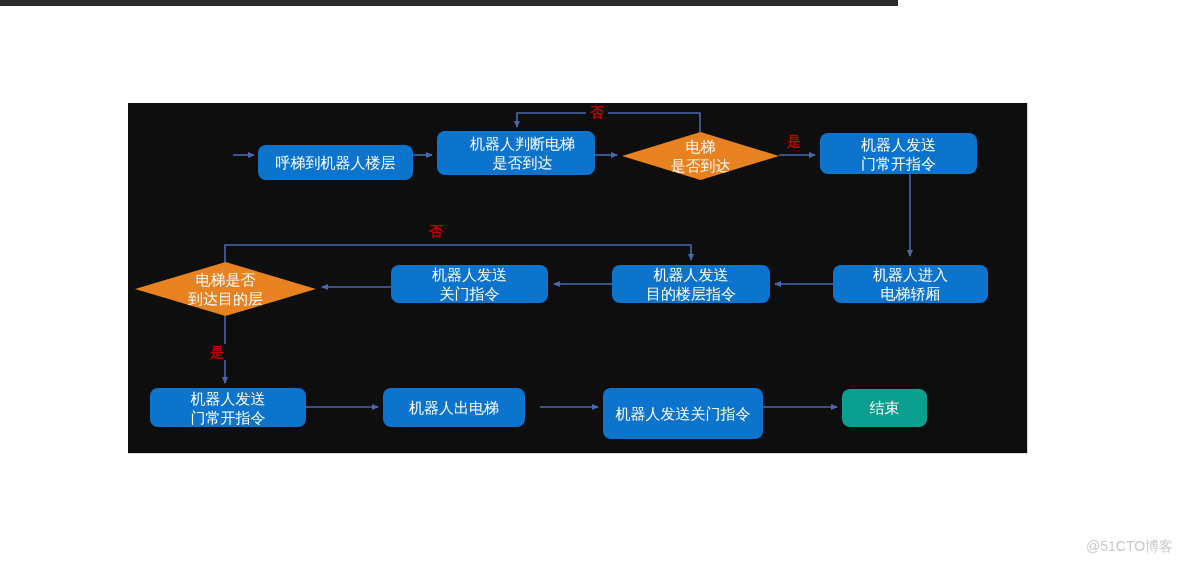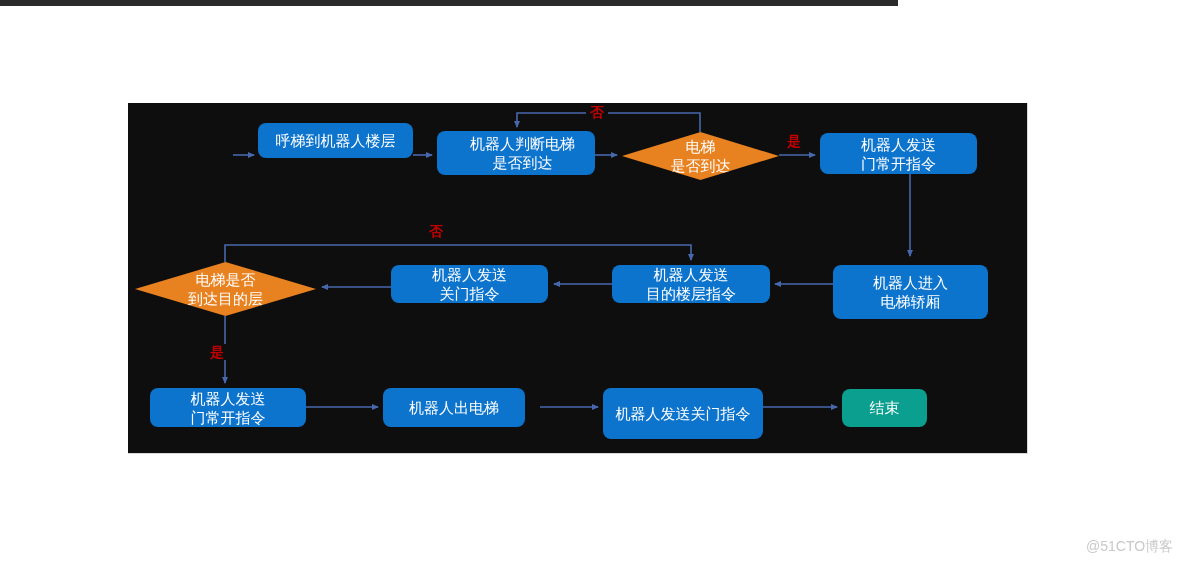--- a/index.html
+++ b/index.html
@@ -96,35 +96,35 @@
 
       <polyline points="97,159 97,142 563,142 563,157" marker-end="url(#arrow-head)"></polyline>
 
       <line x1="97" y1="213" x2="97" y2="280" marker-end="url(#arrow-head)"></line>
 
       <line x1="178" y1="304" x2="250" y2="304" marker-end="url(#arrow-head)"></line>
       <line x1="412" y1="304" x2="470" y2="304" marker-end="url(#arrow-head)"></line>
       <line x1="635" y1="304" x2="709" y2="304" marker-end="url(#arrow-head)"></line>
     </svg>
 
-    <div class="node process" style="left:130px; top:20px; width:155px; height:35px;">呼梯到机器人楼层</div>
+    <div class="node process" style="left:130px; top:42px; width:155px; height:35px;">呼梯到机器人楼层</div>
     <div class="node process" style="left:309px; top:28px; width:158px; height:44px;padding-left:13px;">机器人判断电梯
 是否到达</div>
     <div class="node decision" style="left:494px; top:29px; width:157px; height:48px;">电梯
 是否到达</div>
     <div class="node process" style="left:692px; top:30px; width:157px; height:41px;">机器人发送
 门常开指令</div>
 
     <div class="node decision" style="left:7px; top:159px; width:181px; height:54px;">电梯是否
 到达目的层</div>
     <div class="node process" style="left:263px; top:162px; width:157px; height:38px;">机器人发送
 关门指令</div>
     <div class="node process" style="left:484px; top:162px; width:158px; height:38px;">机器人发送
 目的楼层指令</div>
-    <div class="node process" style="left:705px; top:162px; width:155px; height:54px;">机器人进入
+    <div class="node process" style="left:705px; top:162px; width:155px; height:38px;">机器人进入
 电梯轿厢</div>
 
     <div class="node process" style="left:22px; top:285px; width:156px; height:39px;">机器人发送
 门常开指令</div>
     <div class="node process" style="left:255px; top:285px; width:142px; height:39px;">机器人出电梯</div>
     <div class="node process" style="left:475px; top:285px; width:160px; height:51px;">机器人发送关门指令</div>
     <div class="node terminal" style="left:714px; top:286px; width:85px; height:38px;font-family:Liberation Serif, serif;">结束</div>
 
     <div class="edge-label" style="left:458px; top:1px;">否</div>
     <div class="edge-label" style="left:655px; top:30px;">是</div>

